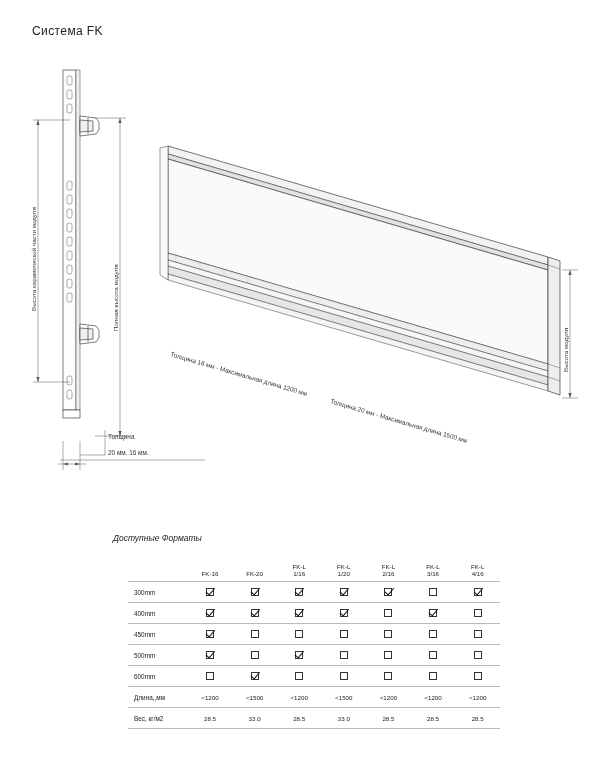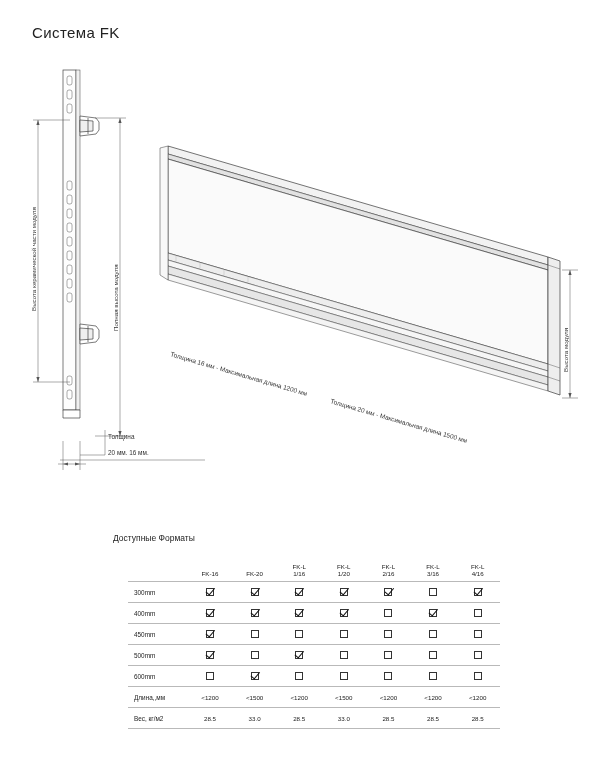--- a/index.html
+++ b/index.html
@@ -19,39 +19,40 @@
     position: absolute;
     left: 0; top: 0;
     width: 600px;
     height: 783px;
   }
   
   .title {
     position: absolute;
     left: 32px;
     top: 24px;
-    font-size: 15px;
+    font-size: 12px;
     letter-spacing: 0.4px;
     color: #222;
   }
   
   .drawing {
     position: absolute;
     left: 0;
     top: 46px;
     width: 600px;
     height: 480px;
   }
   
   .formats-title {
     position: absolute;
     left: 113px;
     top: 533px;
     font-size: 8.5px;
     color: #222;
+    font-style: italic;
   }
   .table-wrap {
     position: absolute;
     left: 128px;
     top: 552px;
     width: 372px;
   }
   table.formats {
     border-collapse: collapse;
     width: 372px;

